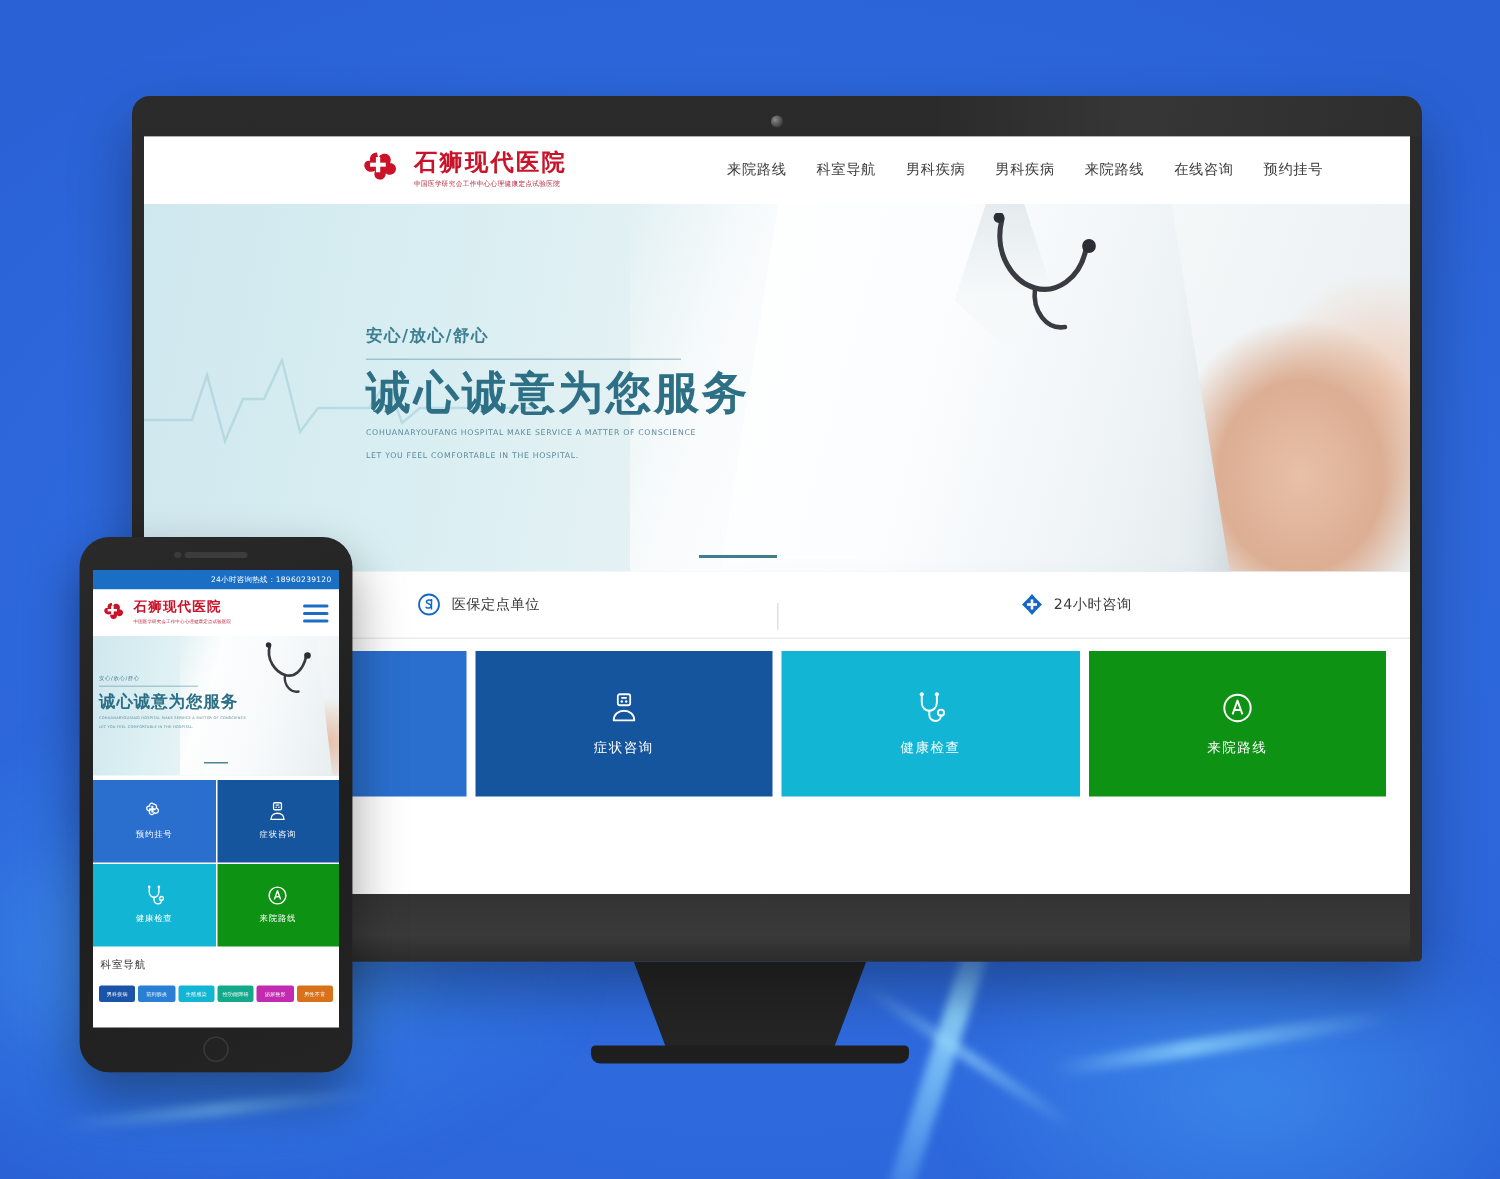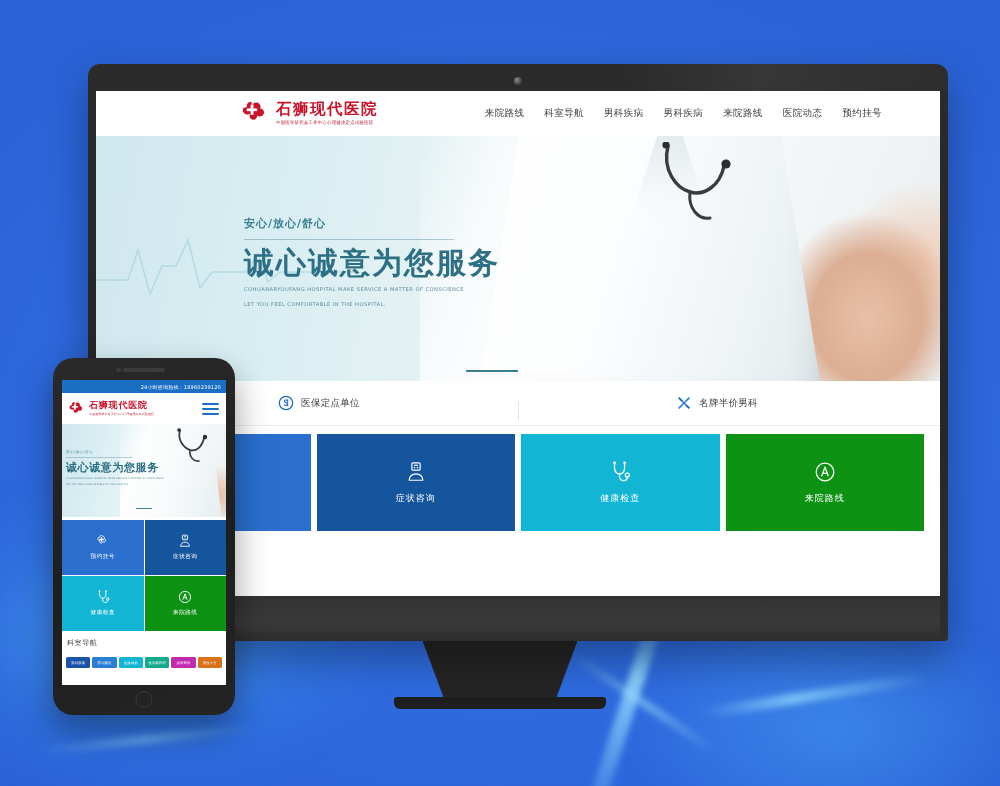--- a/index.html
+++ b/index.html
@@ -223,21 +223,21 @@
             <div class="logo-title">石狮现代医院</div>
             <div class="logo-sub">中国医学研究会工作中心心理健康定点试验医院</div>
           </div>
         </div>
         <div class="nav">
           <div class="nav-item">来院路线</div>
           <div class="nav-item">科室导航</div>
           <div class="nav-item">男科疾病</div>
           <div class="nav-item">男科疾病</div>
           <div class="nav-item">来院路线</div>
-          <div class="nav-item">医院动态</div>
+          <div class="nav-item">在线咨询</div>
           <div class="nav-item">预约挂号</div>
         </div>
       </div>
 
       <div class="hero">
         <div class="hero-doctor">
           <div class="doc-coat"></div>
           <div class="doc-collar"></div>
           <svg class="stetho" viewBox="0 0 150 96">
             <path d="M40 4 C34 28 48 46 62 50 C76 54 92 44 96 24" fill="none" stroke="#3a3a42" stroke-width="3.4" stroke-linecap="round"></path>
@@ -266,27 +266,25 @@
         <div class="feat">
           <svg class="feat-ico" viewBox="0 0 24 24">
             <circle cx="12" cy="12" r="10" fill="none" stroke="#1668c4" stroke-width="1.8"></circle>
             <path d="M14.5 8.2 C13 7 9.8 7.2 9.4 9.4 C9 11.6 14.6 11 14.2 13.6 C13.9 15.8 10.6 16 9.2 14.8" fill="none" stroke="#1668c4" stroke-width="1.6" stroke-linecap="round"></path>
             <path d="M14.5 6.6 L14.5 17" stroke="#1668c4" stroke-width="1.4"></path>
           </svg>
           <span class="feat-label">医保定点单位</span>
         </div>
         <div class="feat">
           <svg class="feat-ico" viewBox="0 0 24 24">
-            <path d="M5 3 L11 9 L9 11 L3 5 Z" fill="#1668c4"></path>
-            <path d="M19 3 L13 9 L15 11 L21 5 Z" fill="#2e86e0"></path>
-            <path d="M5 21 L11 15 L9 13 L3 19 Z" fill="#2e86e0"></path>
-            <path d="M19 21 L13 15 L15 13 L21 19 Z" fill="#1668c4"></path>
-            <circle cx="12" cy="12" r="2.4" fill="#1668c4"></circle>
-          </svg>
-          <span class="feat-label">名牌半价男科</span>
+            <path d="M12 1.6 L16 6 L22 12 L16 18 L12 22.4 L8 18 L2 12 L8 6 Z" fill="#1668c4"></path>
+            <rect x="10.7" y="7" width="2.6" height="10" fill="#fff"></rect>
+            <rect x="7" y="10.7" width="10" height="2.6" fill="#fff"></rect>
+          </svg>
+          <span class="feat-label">24小时咨询</span>
         </div>
       </div>
 
       <div class="tiles">
         <div class="tile" style="background:#2a6fce">
           <svg class="tile-ico" viewBox="0 0 24 24">
             <path d="M9.6 2.6 C7.6 2.2 6 3.8 6.4 5.8 C4.4 5.4 2.6 7 3.2 9 C3.6 10.6 5.2 11.4 6.6 11
                      C5.6 12.6 6.2 14.8 8 15.4 C9.6 16 11.2 14.8 11.4 13.2
                      C13 14.6 15.4 14 16.2 12.2 C17 10.4 15.8 8.4 14 8.2
                      C15 6.6 14.2 4.4 12.4 3.8 C11.4 3.4 10.2 3.8 9.6 2.6 Z" fill="none" stroke="#fff" stroke-width="1.3"></path>

